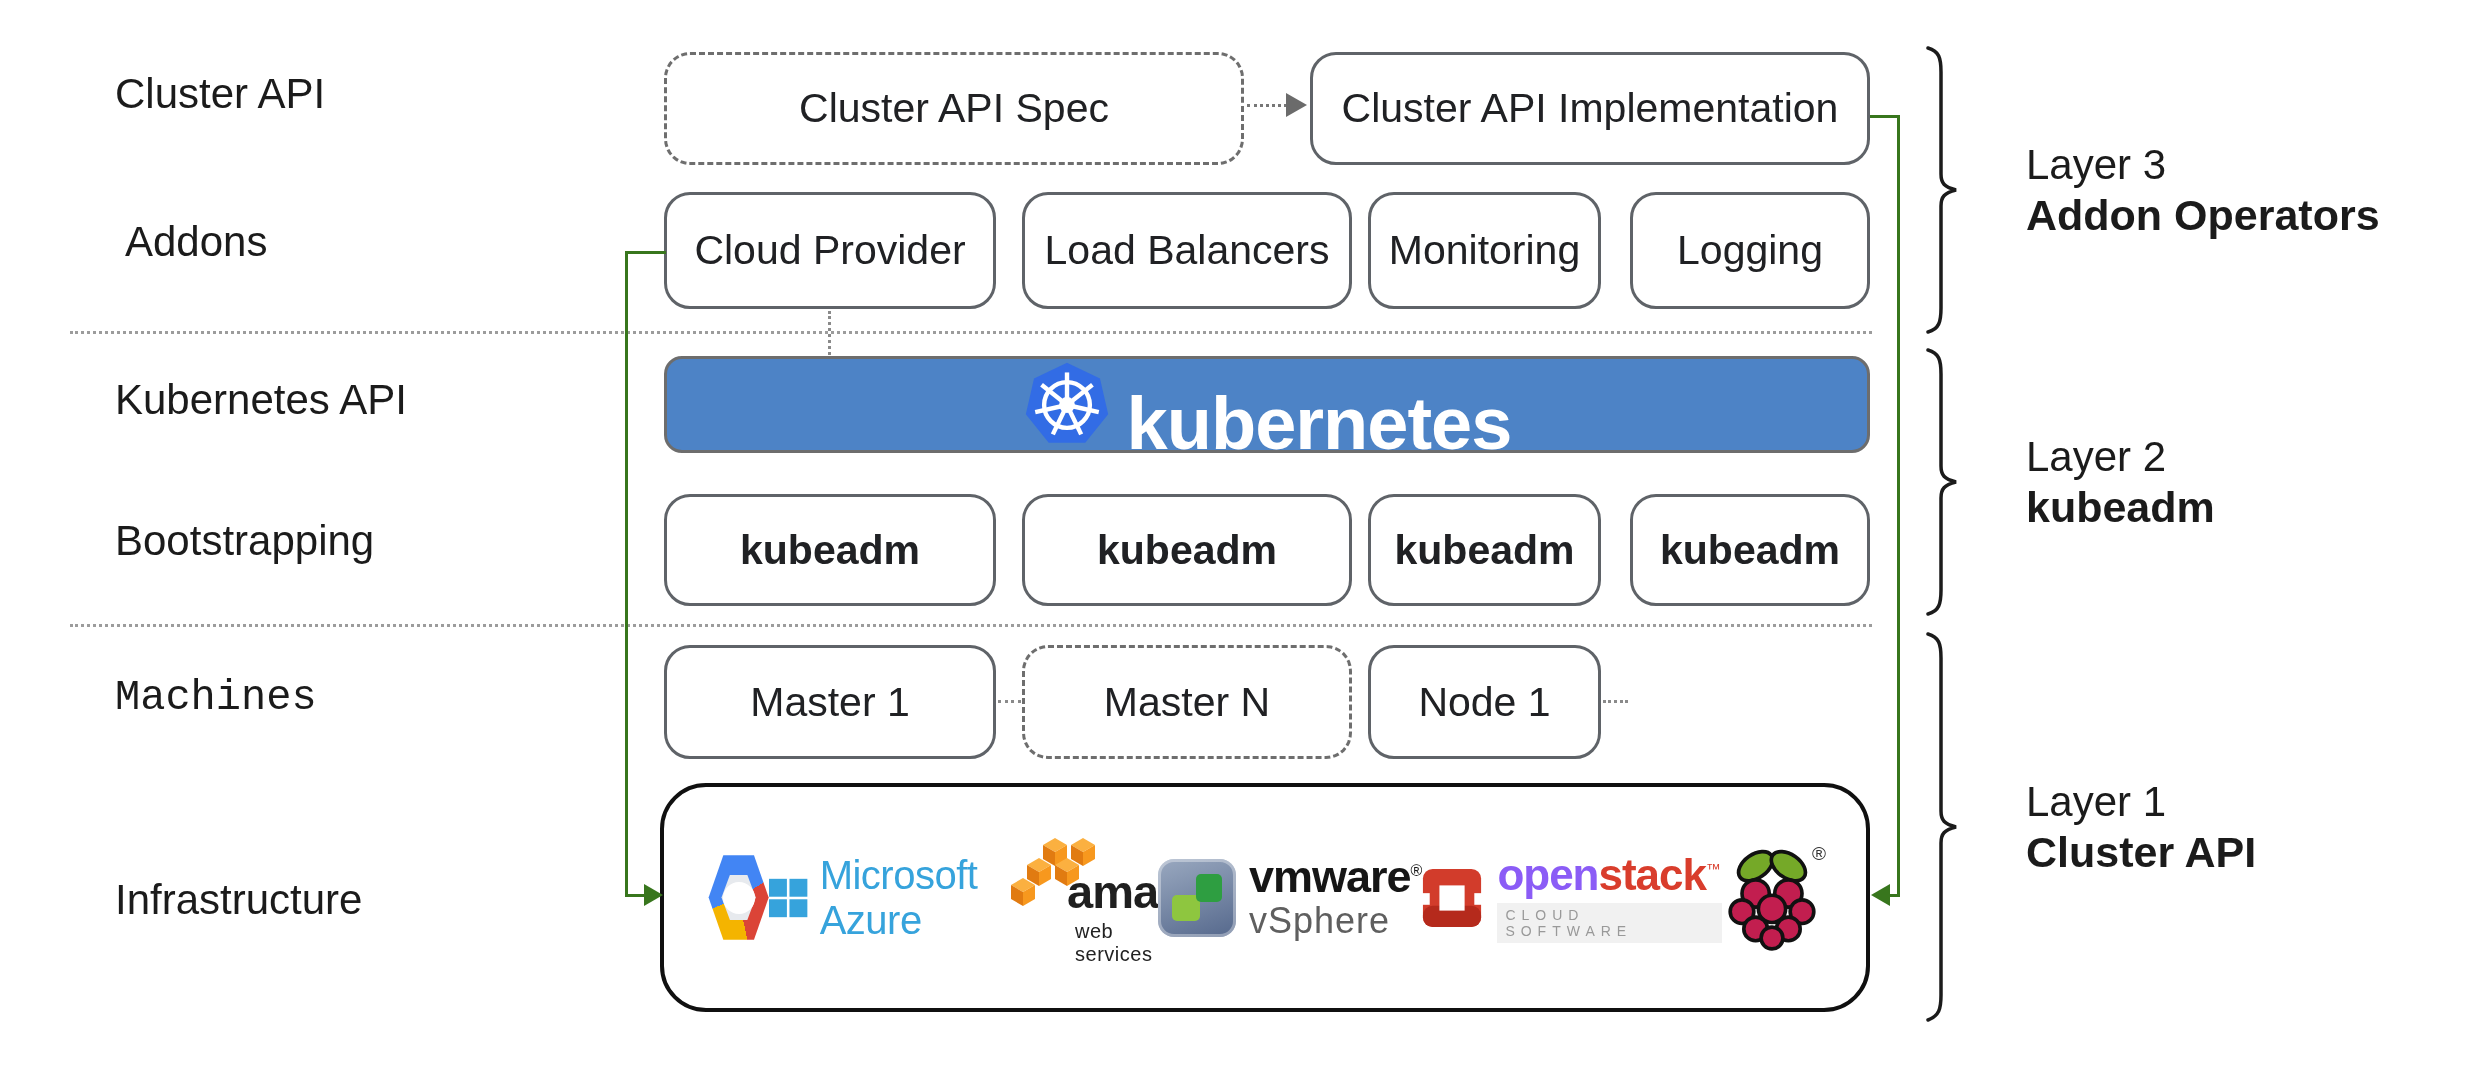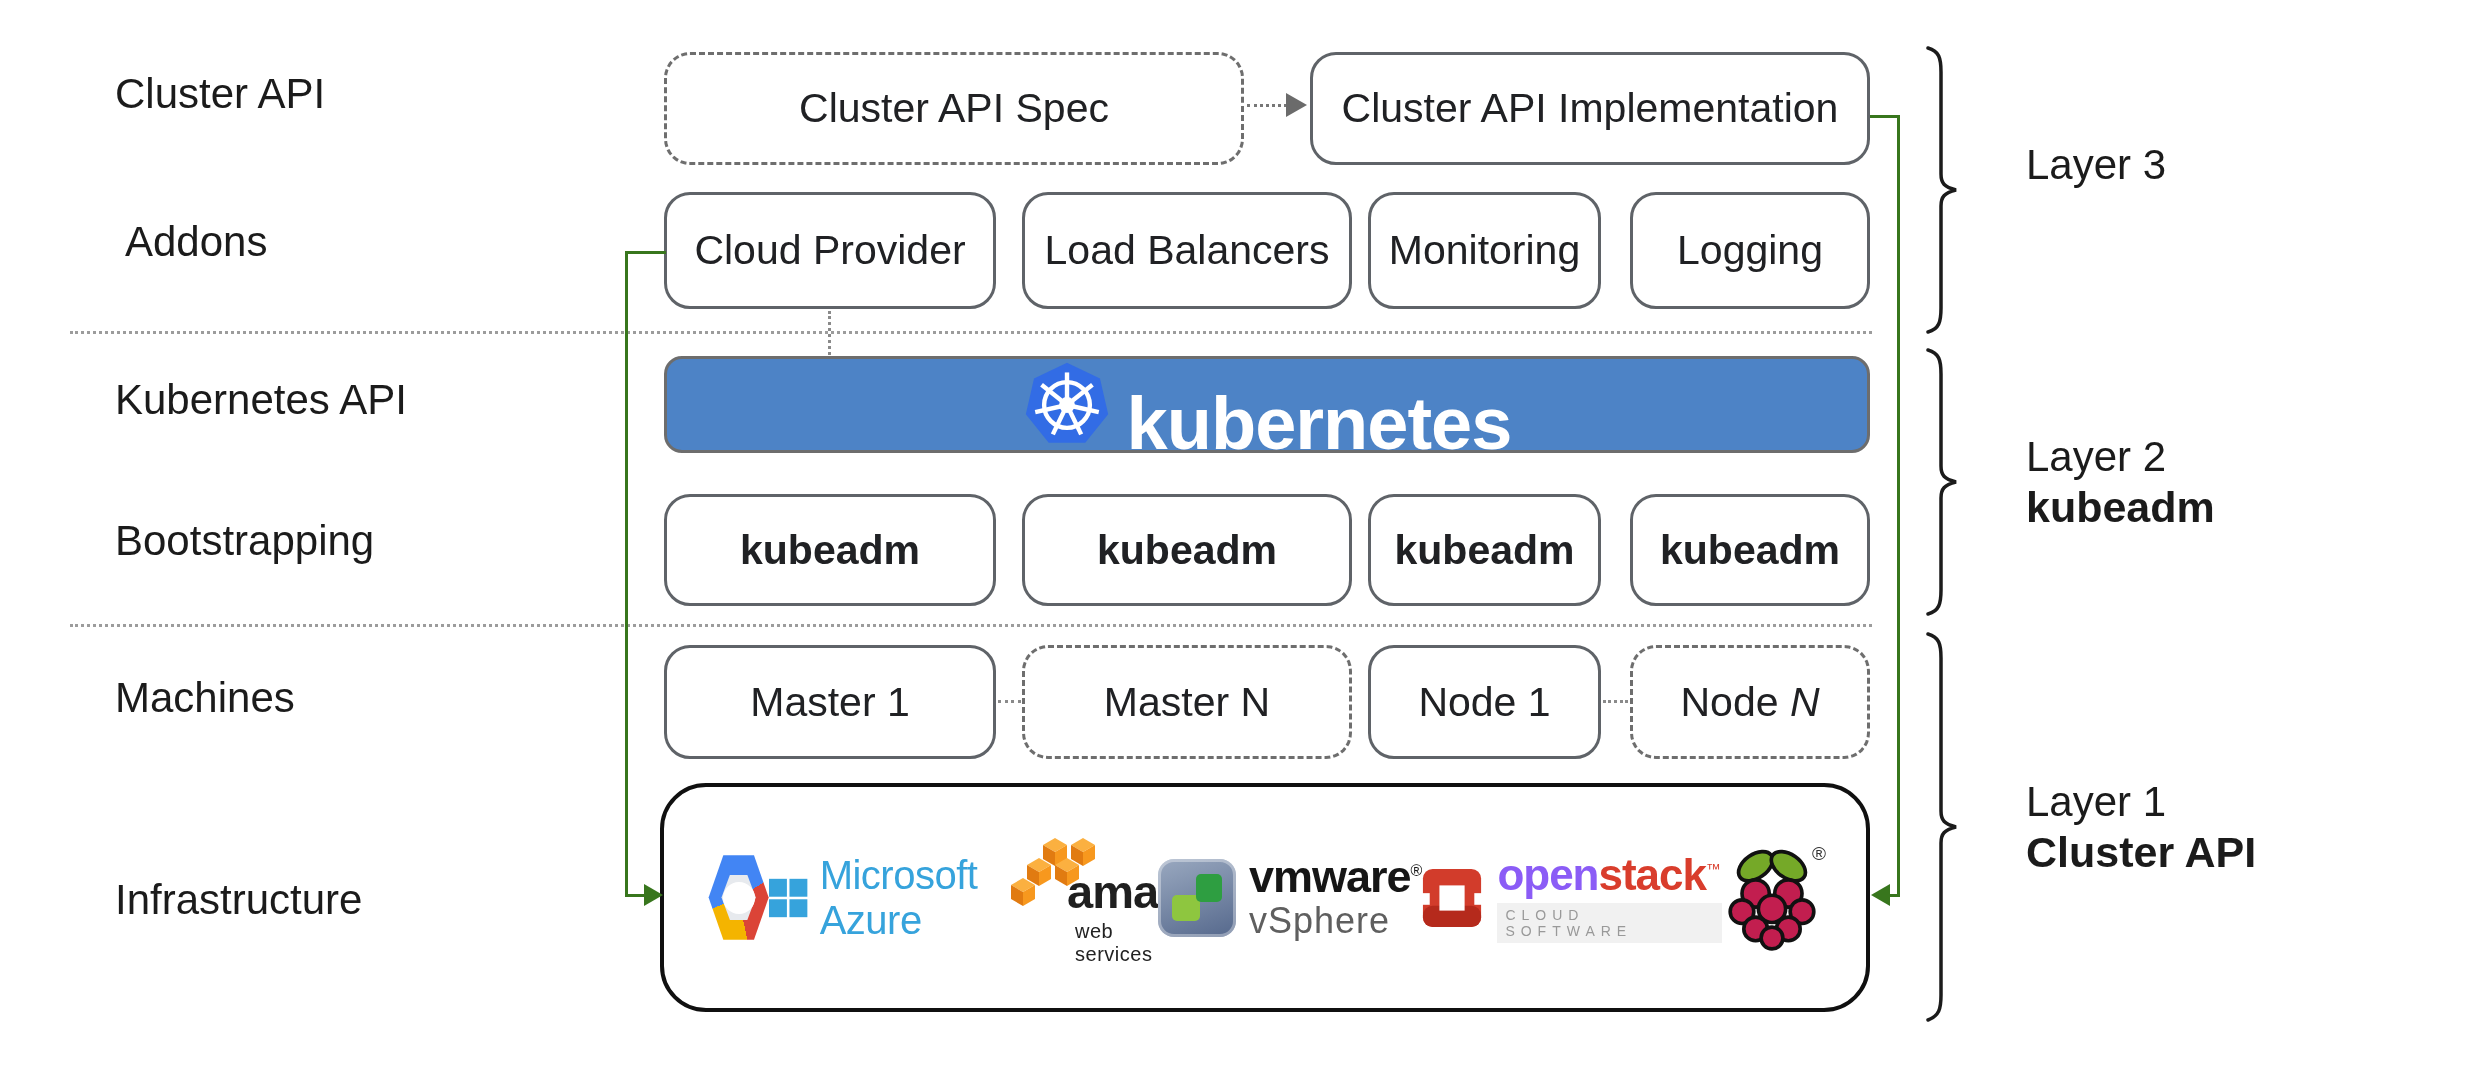--- a/index.html
+++ b/index.html
@@ -64,21 +64,21 @@
 </style>
 </head>
 <body>
 
 <div id="canvas">
 
   <div class="lbl" style="left:115px;top:70px;">Cluster API</div>
   <div class="lbl" style="left:125px;top:218px;">Addons</div>
   <div class="lbl" style="left:115px;top:376px;">Kubernetes API</div>
   <div class="lbl" style="left:115px;top:517px;">Bootstrapping</div>
-  <div class="lbl" style="left:115px;top:674px;">Machines</div>
+  <div class="lbl" style="left:115px;top:674px;font-family:Liberation Mono, monospace;">Machines</div>
   <div class="lbl" style="left:115px;top:876px;">Infrastructure</div>
 
   <div class="box dashedbx" style="left:664px;top:52px;width:580px;height:113px;">
     <span>Cluster API Spec</span>
   </div>
   <div class="box" style="left:1310px;top:52px;width:560px;height:113px;">
     <span>Cluster API Implementation</span>
   </div>
   <div class="doth" style="left:1247px;top:104px;width:40px;border-top-color:#777;"></div>
   <div class="tri tri-gray" style="left:1286px;top:93px;"></div>
@@ -134,23 +134,20 @@
 
   <div class="box" style="left:664px;top:645px;width:332px;height:114px;">
     <span>Master 1</span>
   </div>
   <div class="box dashedbx" style="left:1022px;top:645px;width:330px;height:114px;">
     <span>Master N</span>
   </div>
   <div class="box" style="left:1368px;top:645px;width:233px;height:114px;">
     <span>Node 1</span>
   </div>
-  <div class="box dashedbx" style="left:1630px;top:645px;width:240px;height:114px;">
-    <span><span>Node </span><i>N</i></span>
-  </div>
   <div class="doth" style="left:998px;top:700px;width:23px;"></div>
   <div class="doth" style="left:1603px;top:700px;width:25px;"></div>
 
   <div class="infra">
 
     <div class="gcp">
       <div class="hex"></div>
         <div class="hexin"></div>
         <div class="hole"></div>
     </div>
@@ -260,20 +257,21 @@
   </svg>
   <svg class="brace" style="top:348px;" width="40" height="268" viewBox="0 0 40 268">
     <path d="M 6,2 C 17,5 19,12 19,26 L 19,118 C 19,127 22,131 34,134 C 22,137 19,141 19,150 L 19,242 C 19,256 17,263 6,266" fill="none" stroke="#1b1b1b" stroke-width="3.5" stroke-linecap="round"></path>
   </svg>
   <svg class="brace" style="top:632px;" width="40" height="390" viewBox="0 0 40 390">
     <path d="M 6,2 C 17,5 19,12 19,26 L 19,179 C 19,188 22,192 34,195 C 22,198 19,202 19,211 L 19,363 C 19,377 17,384 6,388" fill="none" stroke="#1b1b1b" stroke-width="3.5" stroke-linecap="round"></path>
   </svg>
 
   <div class="layerlbl" style="top:140px;">
     <div class="l1">Layer 3</div>
+    <div class="l2">Addon Operators</div>
   </div>
   <div class="layerlbl" style="top:432px;">
     <div class="l1">Layer 2</div>
     <div class="l2">kubeadm</div>
   </div>
   <div class="layerlbl" style="top:777px;">
     <div class="l1">Layer 1</div>
     <div class="l2">Cluster API</div>
   </div>
 

